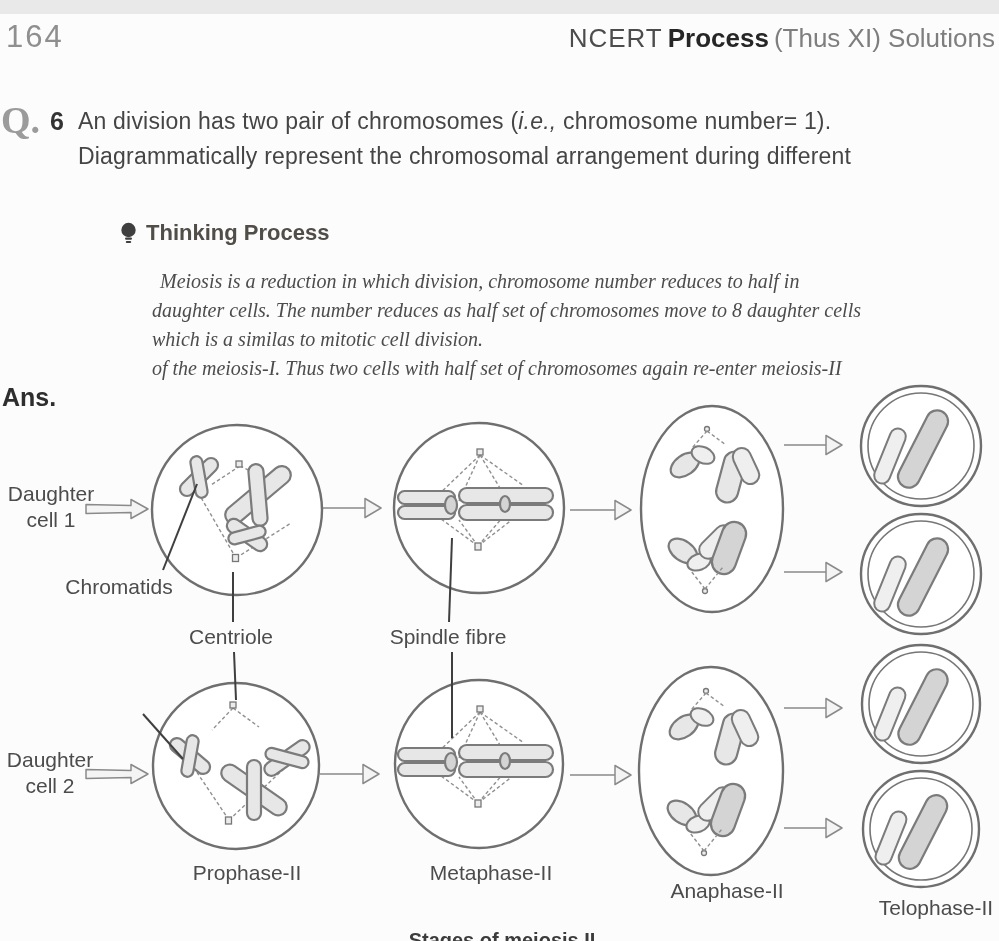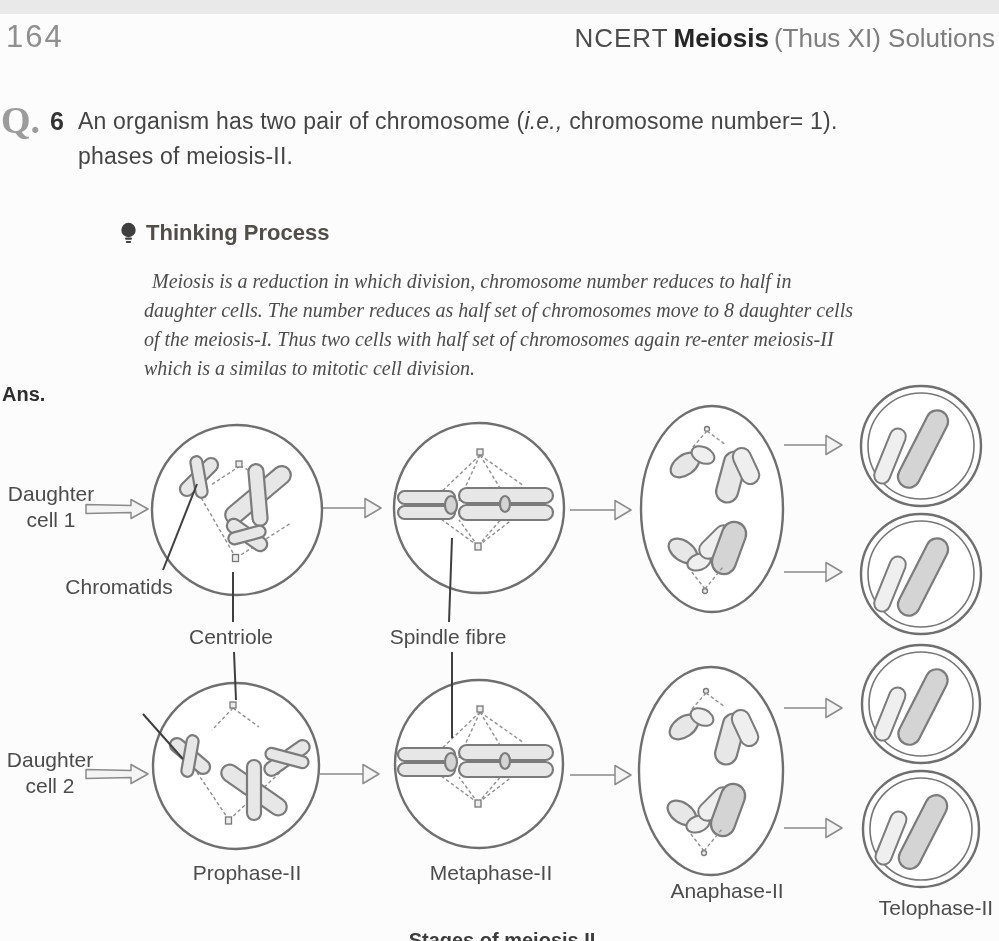--- a/index.html
+++ b/index.html
@@ -20,27 +20,27 @@
   .q-label{left:1px;top:84px;font-size:38px;font-weight:bold;color:#9b9b9b;
            font-family:"Liberation Serif",serif;}
   .q-number{left:50px;top:93px;font-size:25px;font-weight:bold;color:#333;}
   .q-text{left:78px;top:90px;font-size:23px;color:#454545;letter-spacing:.2px;}
   .q-text .qline{height:35px;line-height:35px;}
   .q-text .it{font-style:italic;}
 
   
   .tp-icon{left:120px;top:208px;}
   .tp-title{left:146px;top:206px;font-size:22px;font-weight:bold;color:#514d48;text-align:center;}
-  .tp-body{left:144px;top:253px;font-size:20px;font-style:italic;color:#4c4c4c;
+  .tp-body{left:152px;top:253px;font-size:20px;font-style:italic;color:#4c4c4c;
            font-family:"Liberation Serif",serif;}
   .tp-body .tpline{height:29px;line-height:29px;}
   .tp-body .tpline:first-child{padding-left:8px;}
 
   
-  .ans-label{left:2px;top:369px;font-size:20px;font-weight:bold;color:#2e2e2e;}
+  .ans-label{left:2px;top:369px;font-size:25px;font-weight:bold;color:#2e2e2e;}
 
   .diagram-svg{position:absolute;left:0;top:0;}
 
   
   .cell{fill:#ffffff;stroke:#6f6f6f;stroke-width:2.4;}
   .cell-inner{fill:none;stroke:#767676;stroke-width:1.6;}
   .chrom{fill:#e7e7e7;stroke:#7b7b7b;stroke-width:2.2;}
   .chrom-dark{fill:#d4d4d4;stroke:#7b7b7b;stroke-width:2.2;}
   .chrom-light{fill:#efefef;stroke:#7b7b7b;stroke-width:2;}
   .spindle{stroke:#909090;stroke-width:1.4;stroke-dasharray:3.5 2.5;fill:none;}
@@ -51,43 +51,43 @@
   .dlabel{font-family:"Liberation Sans",sans-serif;font-size:21px;fill:#4c4c4c;}
   .caption{font-family:"Liberation Sans",sans-serif;font-size:20px;font-weight:bold;fill:#3c3c3c;}
 </style>
 </head>
 <body>
 
 <div class="page">
 
   <div class="abs page-num">164</div>
   <div class="abs header-right">
-    <span class="brand-pre">NCERT</span><span class="brand-bold">Meiosis</span><span class="brand-post">(Thus XI) Solutions</span>
+    <span class="brand-pre">NCERT</span><span class="brand-bold">Process</span><span class="brand-post">(Thus XI) Solutions</span>
   </div>
 
   <div class="abs q-label">Q.</div>
   <div class="abs q-number">6</div>
   <div class="abs q-text">
-    <div class="qline"><span>An organism has two pair of chromosome (</span><span class="it">i.e.,</span><span> chromosome number= 1).</span></div>
-    <div class="qline">phases of meiosis-II.</div>
+    <div class="qline"><span>An division has two pair of chromosomes (</span><span class="it">i.e.,</span><span> chromosome number= 1).</span></div>
+    <div class="qline">Diagrammatically represent the chromosomal arrangement during different</div>
   </div>
 
   <span class="abs tp-icon">
     <svg width="17" height="25" viewBox="0 0 17 25">
       <circle cx="8.5" cy="8" r="7.2" fill="#3f3f3f"></circle>
       <rect x="5" y="15.4" width="7" height="2.4" rx="1.2" fill="#3f3f3f"></rect>
       <rect x="5.8" y="19" width="5.4" height="2.1" rx="1" fill="#3f3f3f"></rect>
     </svg>
   </span>
   <div class="abs tp-title">Thinking Process</div>
   <div class="abs tp-body">
     <div class="tpline">Meiosis is a reduction  in which division, chromosome number reduces to half in</div>
     <div class="tpline">daughter cells. The number reduces as half set of chromosomes move to 8 daughter cells</div>
+    <div class="tpline">which is a similas  to mitotic cell division.</div>
     <div class="tpline">of the meiosis-I. Thus two cells with half set of chromosomes again re-enter meiosis-II</div>
-    <div class="tpline">which is a similas  to mitotic cell division.</div>
   </div>
 
   <div class="abs ans-label">Ans.</div>
 
   <svg class="diagram-svg" width="999" height="941" viewBox="0 0 999 941">
 
     <g>
       <polygon class="arrow-head" points="86,490.5 131,491.5 131,485.5 148,495 131,504.5 131,498.5 86,499.5"></polygon>
     </g>
     <g>

